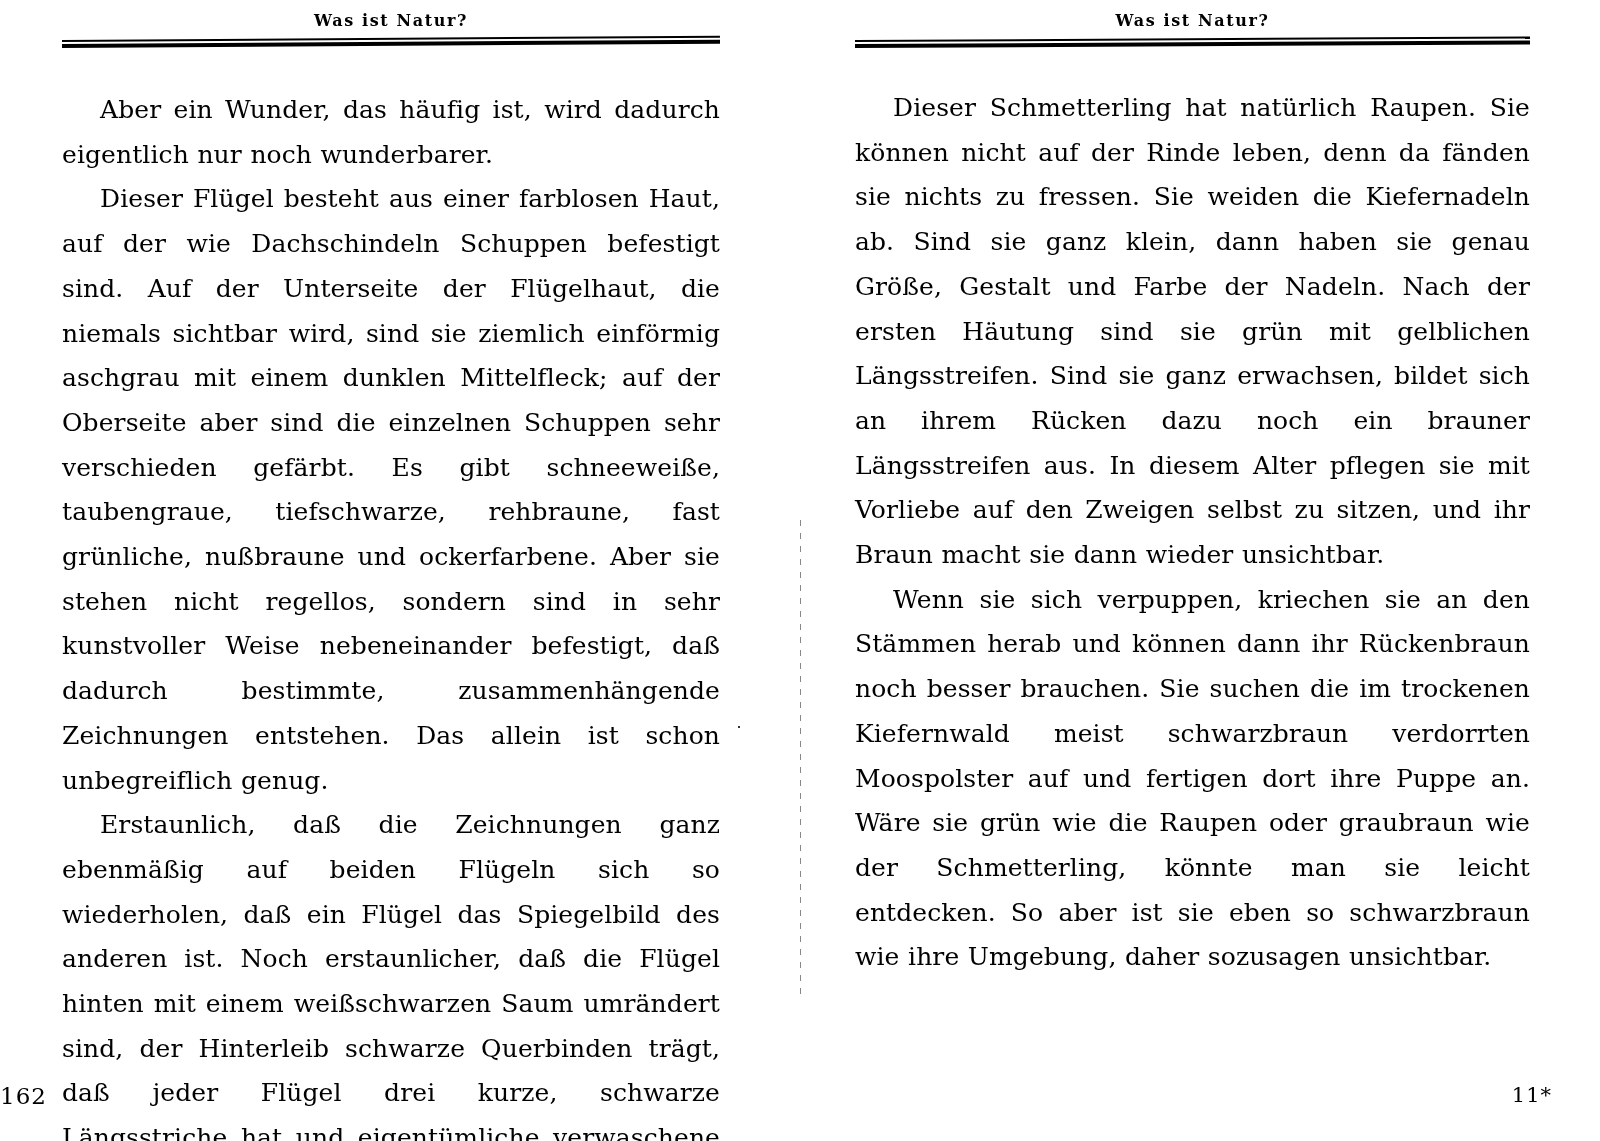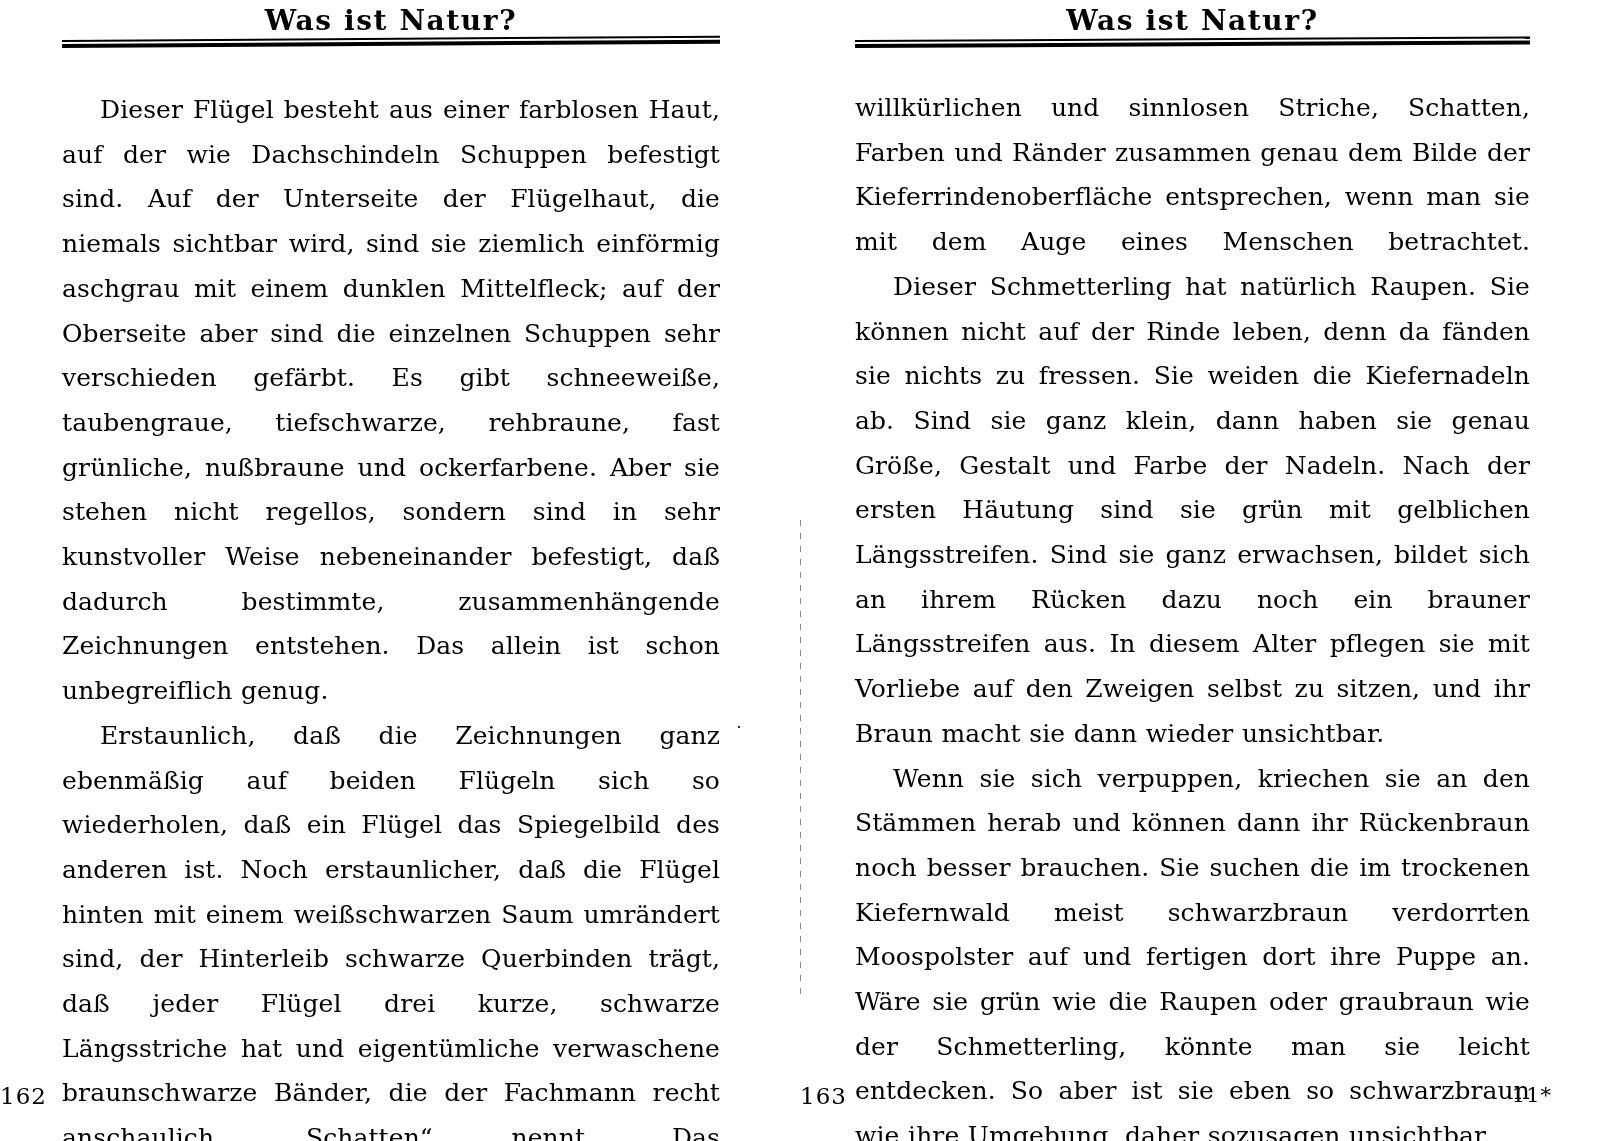--- a/index.html
+++ b/index.html
@@ -61,21 +61,21 @@
 
   
   .runhead {
     position: relative;
     height: 56px;
   }
   .runhead-title {
     text-align: center;
     font-family: "DejaVu Serif", "Liberation Serif", serif;
     font-weight: 700;
-    font-size: 28px;
+    font-size: 16px;
     letter-spacing: 1.6px;
     line-height: 26px;
     padding-top: 8px;
     font-variant: normal;
     white-space: nowrap;
   }
   .rule {
     position: absolute;
     left: 0;
     right: 0;
@@ -149,43 +149,42 @@
 
     <div class="runhead">
       <div class="runhead-title">Was ist Natur?</div>
       <div class="rule">
         <div class="thin"></div>
         <div class="thick"></div>
       </div>
     </div>
 
     <div class="bodytext">
+      <p>Aber ein Wunder, das häufig ist, wird dadurch eigentlich nur noch wunderbarer.</p>
       <p>Dieser Flügel besteht aus einer farblosen Haut, auf der wie Dachschindeln Schuppen befestigt sind. Auf der Unterseite der Flügelhaut, die niemals sichtbar wird, sind sie ziemlich einförmig aschgrau mit einem dunklen Mittelfleck; auf der Oberseite aber sind die einzelnen Schuppen sehr verschieden gefärbt. Es gibt schneeweiße, taubengraue, tiefschwarze, rehbraune, fast grünliche, nußbraune und ockerfarbene. Aber sie stehen nicht regellos, sondern sind in sehr kunstvoller Weise nebeneinander befestigt, daß dadurch bestimmte, zusammenhängende Zeichnungen entstehen. Das allein ist schon unbegreiflich genug.</p>
       <p class="full-justify">Erstaunlich, daß die Zeichnungen ganz ebenmäßig auf beiden Flügeln sich so wiederholen, daß ein Flügel das Spiegelbild des anderen ist. Noch erstaunlicher, daß die Flügel hinten mit einem weißschwarzen Saum umrändert sind, der Hinterleib schwarze Querbinden trägt, daß jeder Flügel drei kurze, schwarze Längsstriche hat und eigentümliche verwaschene braunschwarze Bänder, die der Fachmann recht anschaulich „Schatten“ nennt. Das allererstaunlichste aber ist, daß diese scheinbar so</p>
     </div>
 
     <div class="folio">162</div>
   </div>
 
   <div class="page page-right">
 
     <div class="runhead">
       <div class="runhead-title">Was ist Natur?</div>
       <div class="rule">
         <div class="thin"></div>
         <div class="thick"></div>
       </div>
     </div>
 
     <div class="bodytext">
-      <p class="cont full-justify">willkürlichen und sinnlosen Striche, Schatten, Farben und Ränder zusammen genau dem Bilde der Kieferrindenoberfläche entsprechen, wenn man sie mit dem Auge eines Menschen betrachtet.</p>
       <p>Dieser Schmetterling hat natürlich Raupen. Sie können nicht auf der Rinde leben, denn da fänden sie nichts zu fressen. Sie weiden die Kiefernadeln ab. Sind sie ganz klein, dann haben sie genau Größe, Gestalt und Farbe der Nadeln. Nach der ersten Häutung sind sie grün mit gelblichen Längsstreifen. Sind sie ganz erwachsen, bildet sich an ihrem Rücken dazu noch ein brauner Längsstreifen aus. In diesem Alter pflegen sie mit Vorliebe auf den Zweigen selbst zu sitzen, und ihr Braun macht sie dann wieder unsichtbar.</p>
       <p>Wenn sie sich verpuppen, kriechen sie an den Stämmen herab und können dann ihr Rückenbraun noch besser brauchen. Sie suchen die im trockenen Kiefernwald meist schwarzbraun verdorrten Moospolster auf und fertigen dort ihre Puppe an. Wäre sie grün wie die Raupen oder graubraun wie der Schmetterling, könnte man sie leicht entdecken. So aber ist sie eben so schwarzbraun wie ihre Umgebung, daher sozusagen unsichtbar.</p>
 
     </div>
 
-    <div class="folio">163</div>
     <div class="signature">11*</div>
   </div>
 
   <div class="gutter"></div>
   <div class="gutter-speck"></div>
 </div>
 
 </body></html>

